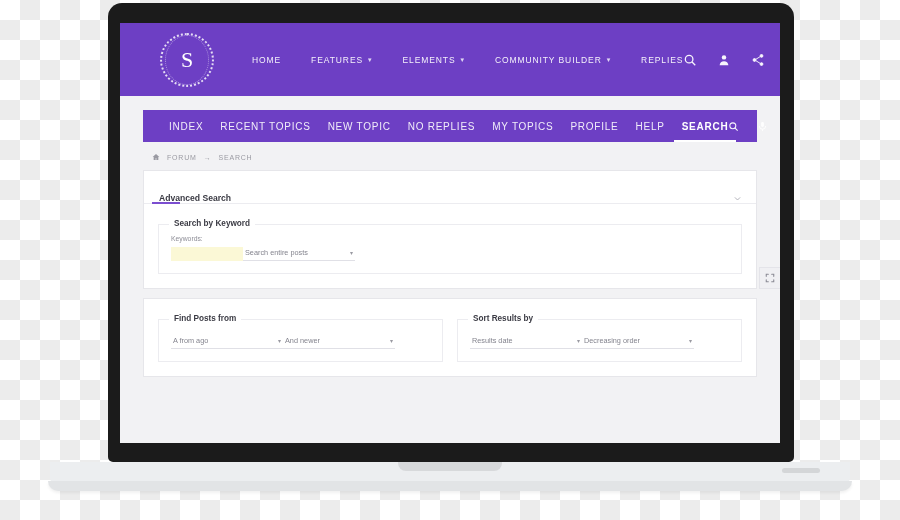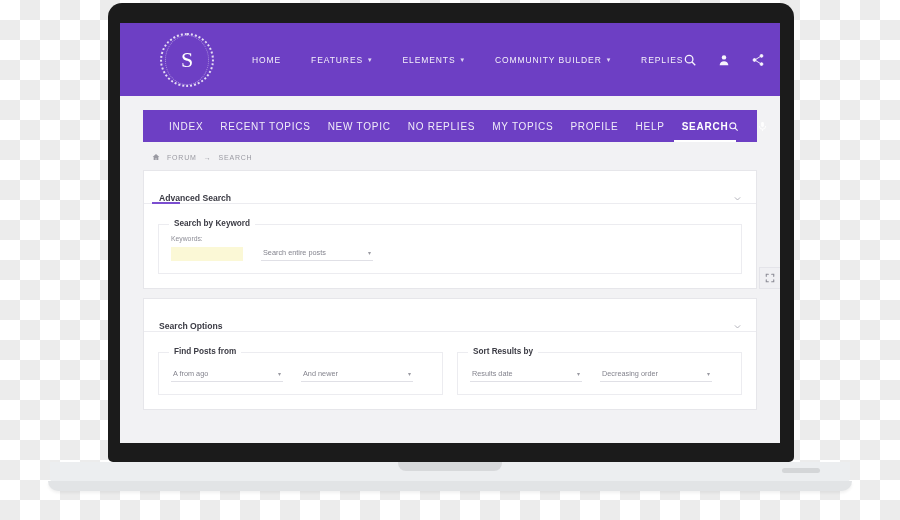--- a/index.html
+++ b/index.html
@@ -188,21 +188,21 @@
     background: #fff;
     padding: 0 5px;
     font-size: 8.2px;
     font-weight: bold;
     color: #3b3b44;
     white-space: nowrap;
   }
 
   .field-label { font-size: 6.8px; color: #8d8d96; margin-bottom: 4px; }
 
-  .row { display: flex; align-items: flex-end; gap: 18px; }
+  .row { display: flex; align-items: flex-end; }
   .row-inline { display: flex; align-items: center; gap: 6px; }
 
   .input-yellow {
     background: #fbf8d6;
     border: none;
     height: 14px;
     width: 72px;
     display: block;
   }
   .input-yellow.wide { width: 76px; }
@@ -394,28 +394,20 @@
                 <span>Search entire posts</span>
                 <span class="sel-caret">▾</span>
               </div>
             </div>
           </div>
 
         </div>
       </div>
 
       <div class="panel">
-        <div class="panel-head">
-          <span class="panel-title">Search Options</span>
-          <span class="panel-toggle">
-            <svg viewBox="0 0 24 24" fill="none" stroke="#a9a9b2" stroke-width="2.4">
-                <polyline points="5,9 12,16 19,9"></polyline>
-              </svg>
-          </span>
-        </div>
 
         <div class="panel-body">
 
           <div class="fieldset">
             <div class="legend">Find Posts from</div>
             <div class="row" style="margin-top:4px">
               <div class="select">
                 <span>A from ago</span>
                 <span class="sel-caret">▾</span>
               </div>

